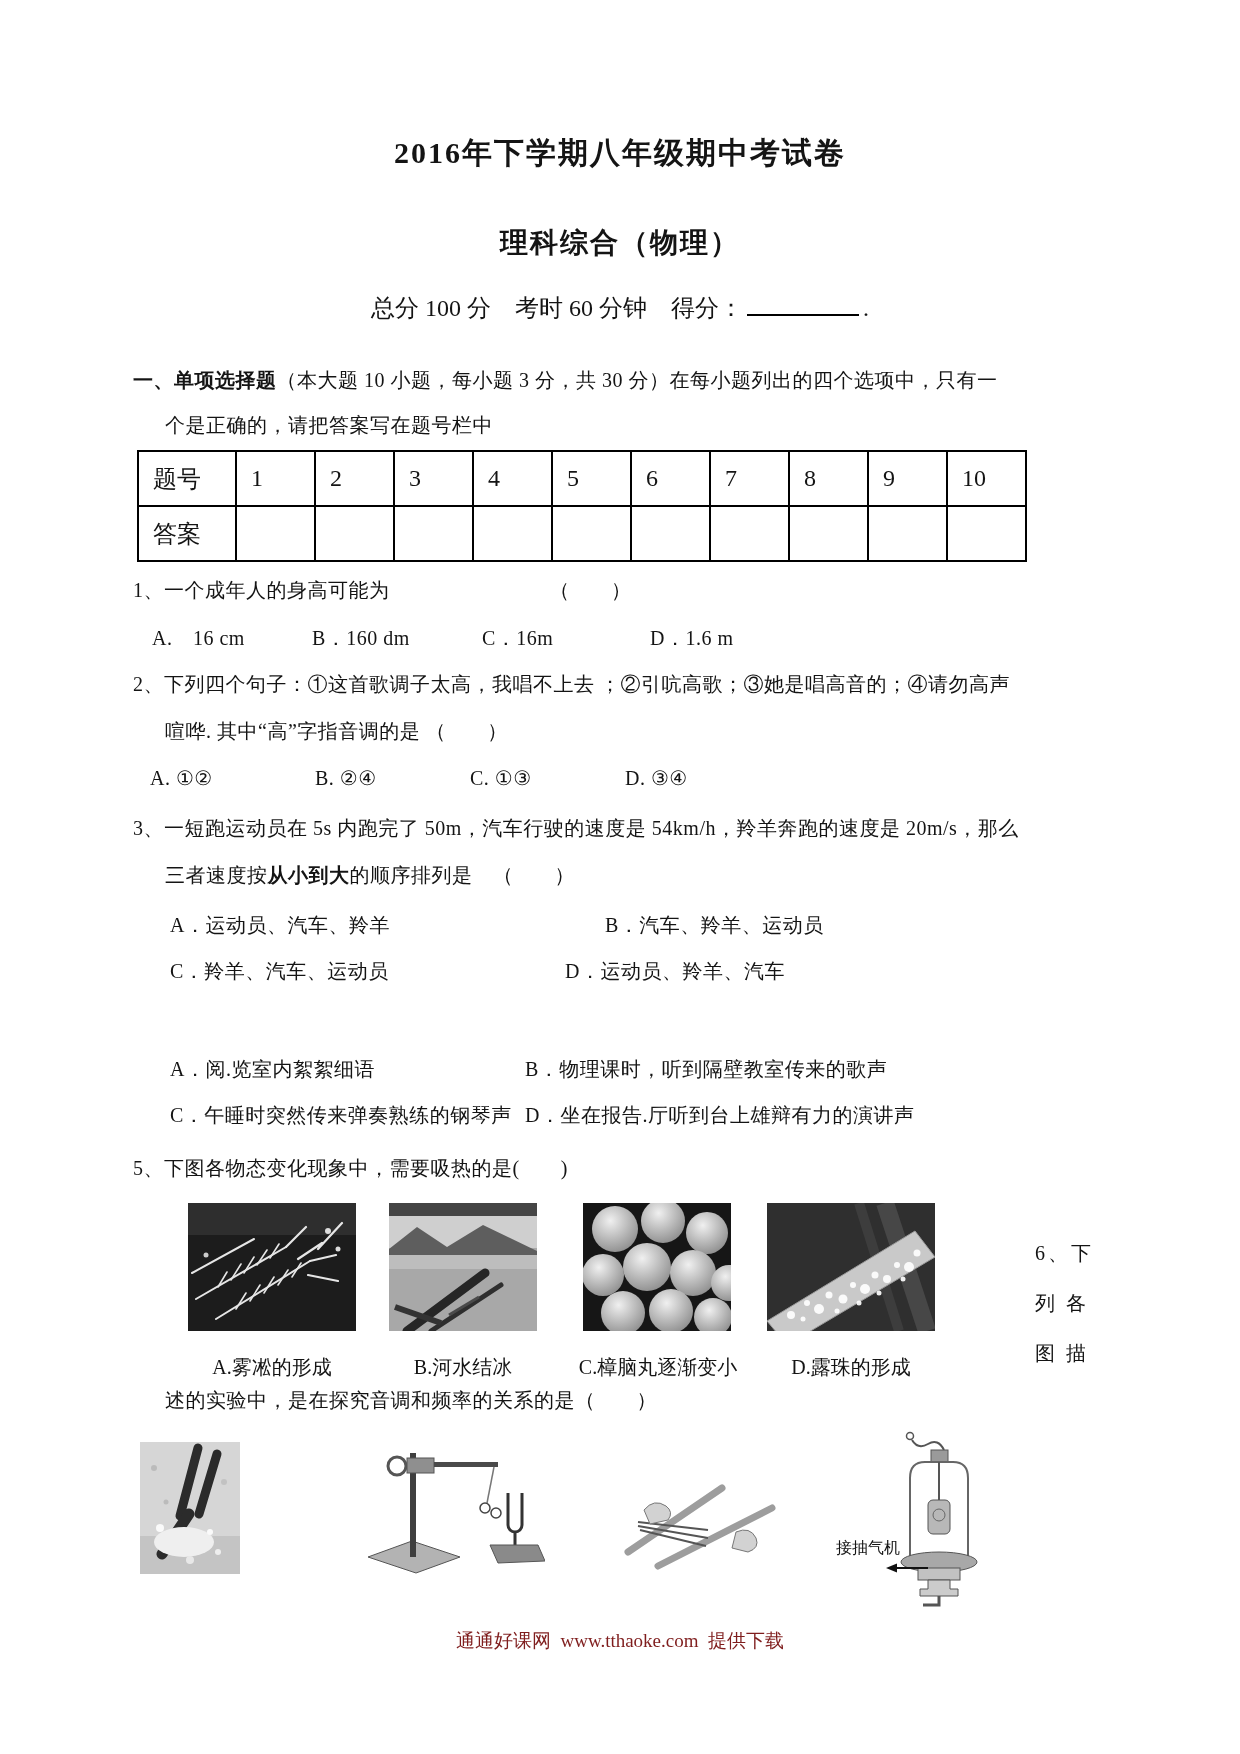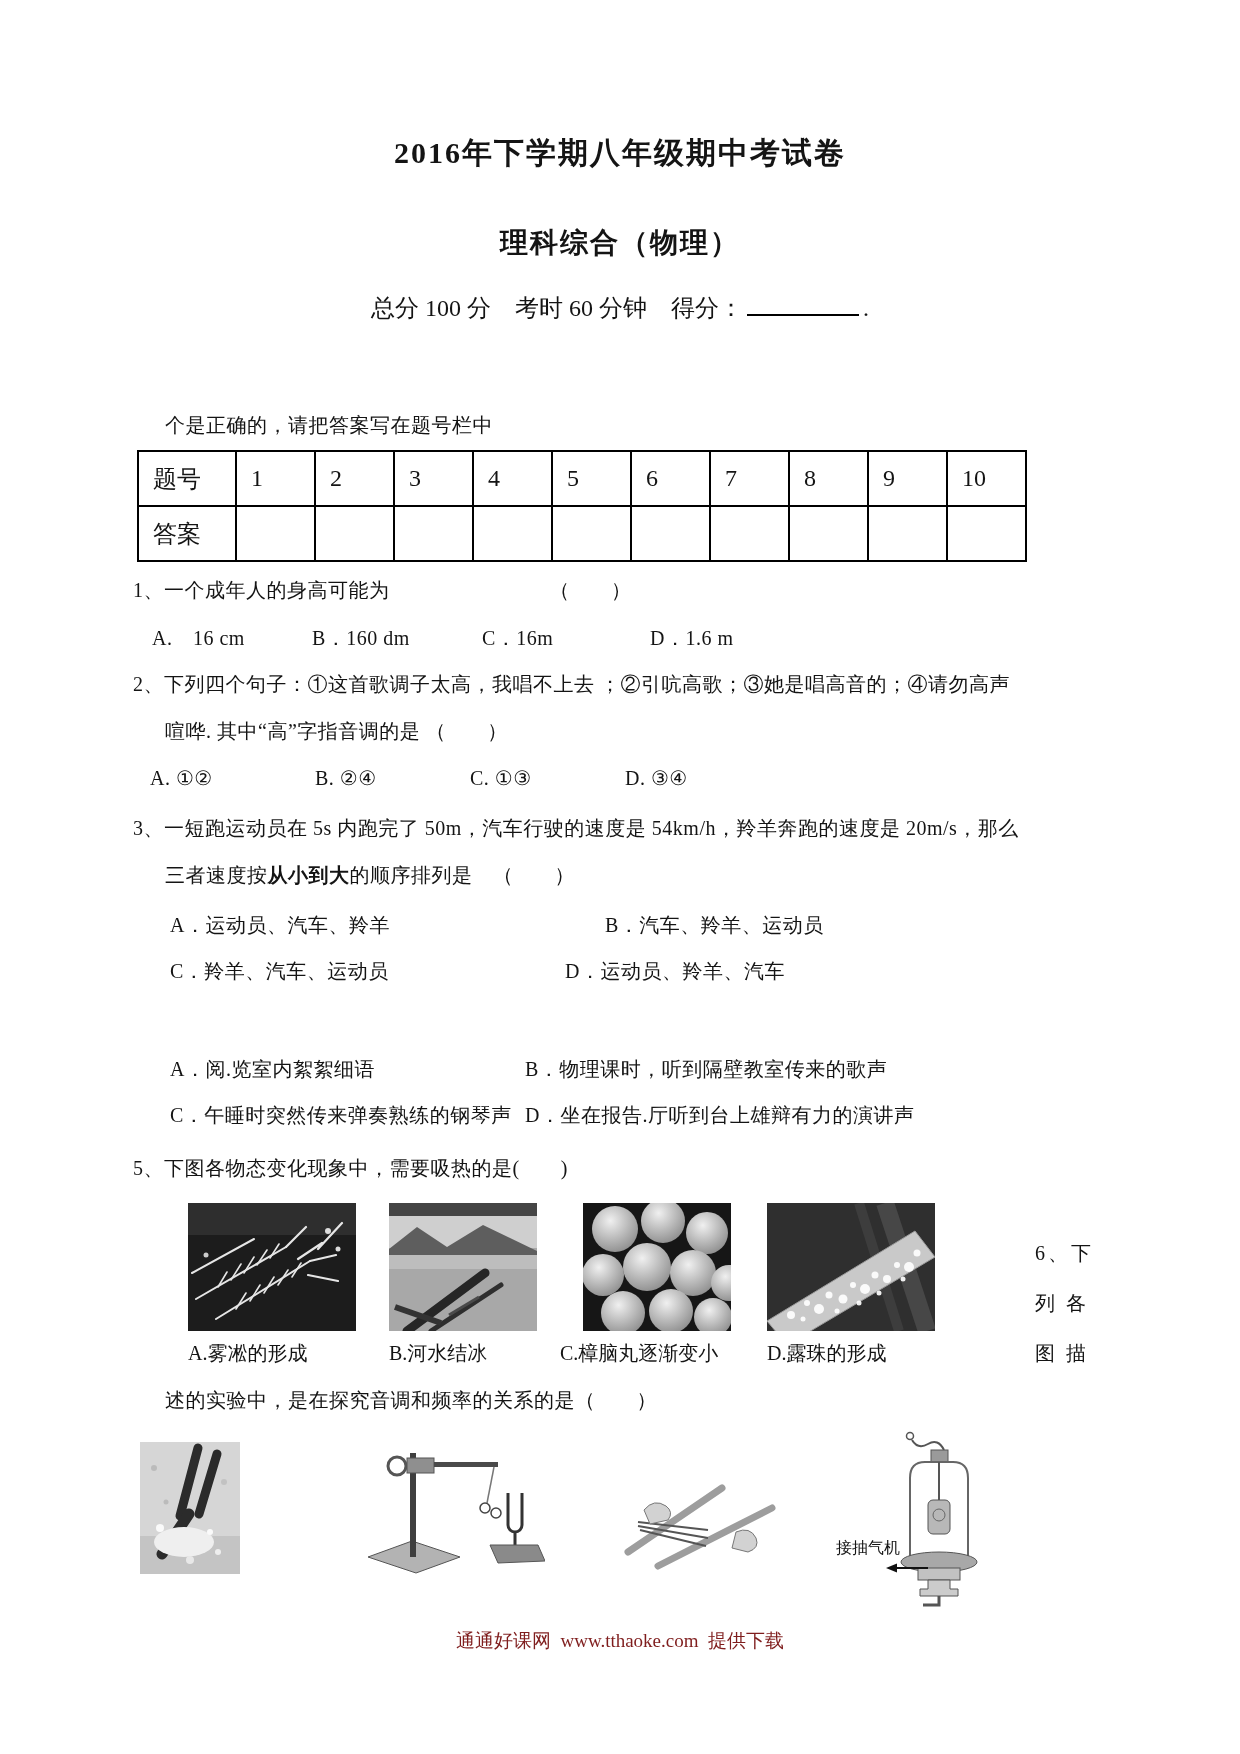--- a/index.html
+++ b/index.html
@@ -18,36 +18,37 @@
   .bold{font-weight:bold;}
   table.anstable{position:absolute;left:137px;top:450px;border-collapse:collapse;table-layout:fixed;}
   .anstable td{
     border:2px solid #000;height:53px;font-size:24px;
     padding:0 0 0 14px;vertical-align:middle;background:#fff;
   }
   .anstable td.hd{width:82px;}
   .anstable td.num{width:63px;}
   .photo{position:absolute;overflow:hidden;}
   .photo svg{display:block;}
-  .caption{position:absolute;font-size:20px;white-space:pre;}
+  .caption{position:absolute;font-size:20px;white-space:pre;text-align:center;margin-top:14px;}
   .wraptxt{position:absolute;left:1035px;font-size:20px;white-space:pre;letter-spacing:3px;}
   .diagram{position:absolute;}
   .pump-label{position:absolute;left:836px;top:1538px;font-size:16px;white-space:pre;}
   .pump-arrow{position:absolute;left:886px;top:1560px;}
   .footer{position:absolute;top:1628px;font-size:19px;white-space:pre;color:#7f1d1d;}
 </style>
 </head>
 <body>
 
 <div class="page">
 
   <div class="title center">2016年下学期八年级期中考试卷</div>
   <div class="subtitle center">理科综合（物理）</div>
   <div class="score-line center"><span>总分 100 分</span><span>　</span><span>考时 60 分钟</span><span>　</span><span>得分：</span><span class="score-blank"></span><span>.</span></div>
 
+  <div class="line" style="left:133px;top:368px;"><span class="bold">一、单项选择题</span><span>（本大题 10 小题，每小题 3 分，共 30 分）在每小题列出的四个选项中，只有一</span></div>
   <div class="line" style="left:165px;top:413px;">个是正确的，请把答案写在题号栏中</div>
 
   <table class="anstable">
     <tbody>
         <tr>
       <td class="hd">题号</td>
       <td class="num">1</td>
       <td class="num">2</td>
       <td class="num">3</td>
       <td class="num">4</td>

